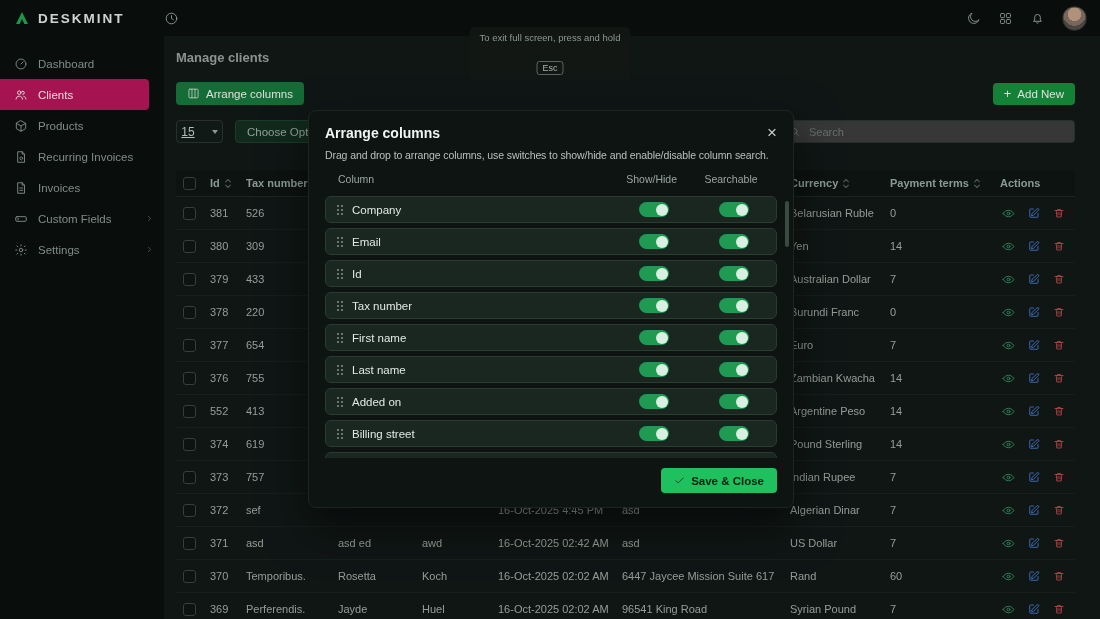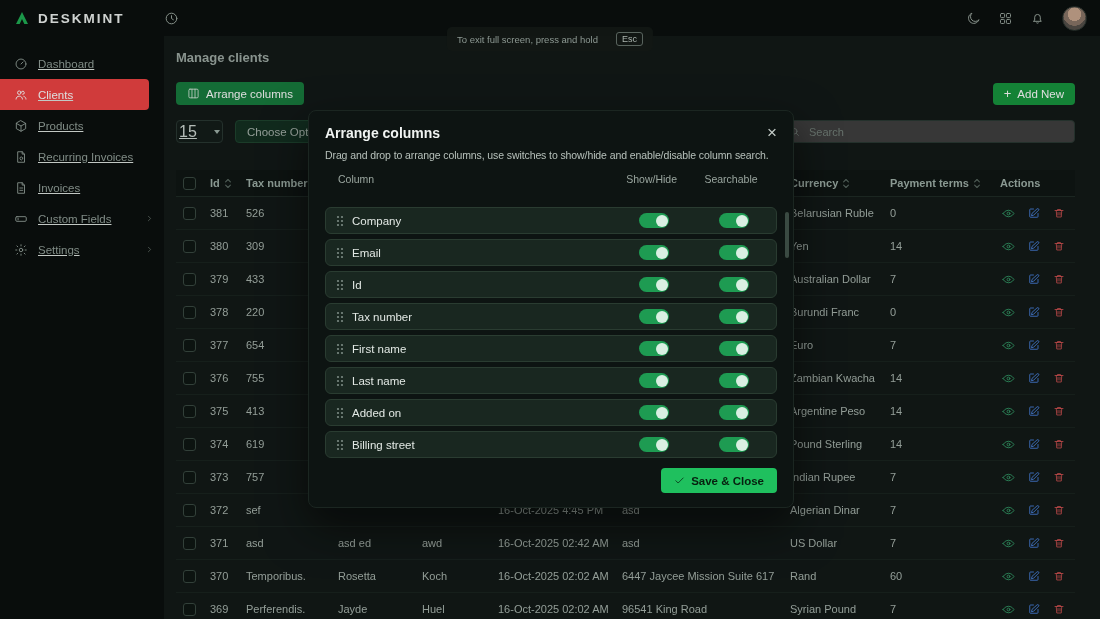--- a/index.html
+++ b/index.html
@@ -19,52 +19,52 @@
   .tb-icon { color:#9aa69f; cursor:pointer; }
   .tb-icon svg { stroke:#9aa69f; }
   .topbar-right { margin-left:auto; display:flex; align-items:center; gap:17px; padding-right:13px; }
   .avatar { width:25px; height:25px; border-radius:50%;
     background: radial-gradient(circle at 50% 32%, #c9a78f 0 34%, #8a7668 35% 58%, #55504a 59% 100%);
     border:1px solid #2a332f; cursor:pointer; }
 
   
   .fs-notice { position:absolute; top:27px; left:50%; transform:translateX(-50%);
     background:rgba(18,24,21,0.88); border-radius:5px; padding:5px 10px;
-    display:flex; align-items:center; gap:18px; font-size:9.5px; color:#8d9993; z-index:30; }
+    display:flex; align-items:center; gap:18px; font-size:9.5px; color:#8d9993; z-index:30;flex-direction:column; }
   .fs-key { border:1px solid #5a655f; border-radius:3px; padding:1px 5px; font-size:9px; color:#aab4ae; }
 
   
-  .sidebar { position:absolute; top:36px; left:0; bottom:0; width:164px; background:#0b100e; padding-top:12px; z-index:2;text-decoration:underline; }
+  .sidebar { position:absolute; top:36px; left:0; bottom:0; width:164px; background:#0b100e; padding-top:12px; z-index:2; }
   .side-item { display:flex; align-items:center; gap:10px; height:31px; padding:0 10px 0 14px;
     color:#93a09a; font-size:11.5px; cursor:pointer; }
   .side-item svg { stroke:#93a09a; flex:none; }
   .side-item .chev { margin-left:auto; }
   .side-item .chev svg { stroke:#7d8a83; }
-  .side-item.active { background:#ef4444; color:#ffffff; border-radius:0 4px 4px 0; margin-right:15px; }
+  .side-item.active { background:#be185d; color:#ffffff; border-radius:0 4px 4px 0; margin-right:15px; }
   .side-item.active svg { stroke:#ffffff; }
 
   
   .main { position:absolute; left:164px; top:36px; right:0; bottom:0; background:#131a18; padding:0 25px 0 12px; }
   .page-title { margin:14px 0 0 0; height:24px; font-size:13px; font-weight:bold; color:#9eaaa4; }
 
   .row-a { display:flex; align-items:center; margin-top:8px; height:23px; }
   .row-b { display:flex; align-items:center; margin-top:15px; height:23px; }
 
   .btn { display:inline-flex; align-items:center; gap:6px; height:23px; padding:0 11px;
     border:none; border-radius:4px; font-size:11.5px; font-family:"Liberation Sans",sans-serif; cursor:pointer; }
   .btn-arrange { background:#187c3e; color:#fff; }
   .btn-arrange svg { stroke:#d9ead f; stroke:#d9eadf; }
   .btn-add { margin-left:auto; background:#17963f; color:#fff; height:22px; }
   .btn-add .plus { font-size:13px; line-height:1; }
   .btn-choose { margin-left:12px; background:#143122; color:#aab6af; border:1px solid #1f4530; }
   .btn-save { background:#1fc05e; color:#07200f; font-weight:bold; height:25px; padding:0 13px; }
   .btn-save svg { stroke:#07200f; }
 
   .select-size { width:47px; height:23px; background:#141d1a; border:1px solid #2a3933; border-radius:4px;
-    display:flex; align-items:center; justify-content:center; gap:17px; font-size:16px; color:#cfd8d3; cursor:pointer;text-decoration:underline; }
+    display:flex; align-items:center; justify-content:center; gap:17px; font-size:12px; color:#cfd8d3; cursor:pointer;text-decoration:underline; }
   .caret-down { width:0; height:0; border-left:3.5px solid transparent; border-right:3.5px solid transparent; border-top:4px solid #9fb0a8; }
 
   .search-box { margin-left:auto; width:295px; height:23px; background:#404040; border:1px solid #2a3933;
     border-radius:4px; display:flex; align-items:center; gap:6px; padding:0 8px; }
   .search-box svg { stroke:#76837c; flex:none; }
   .search-box input { flex:1; background:transparent; border:none; outline:none; color:#cfd8d3;
     font-size:11px; font-family:"Liberation Sans",sans-serif; }
   .search-box input::placeholder { color:#76837c; }
 
   
@@ -80,21 +80,21 @@
   .actions svg { cursor:pointer; flex:none; }
 
   
   .modal { position:absolute; left:308px; top:110px; width:486px; height:398px; background:#0d1412;
     border:1px solid #1b2621; border-radius:8px; z-index:20; display:flex; flex-direction:column;
     box-shadow: 0 0 0 2000px rgba(0,0,0,0.13), 0 18px 45px rgba(0,0,0,0.55); }
   .modal-header { display:flex; align-items:center; justify-content:space-between; padding:13px 16px 8px; }
   .modal-title { font-size:14px; font-weight:bold; color:#f0f4f2; }
   .modal-close { font-size:17px; color:#c4cdc8; cursor:pointer; line-height:1; }
   .modal-desc { padding:0 16px; font-size:10.5px; color:#b6c0ba; letter-spacing:-0.1px; }
-  .modal-cols { display:flex; align-items:center; padding:12px 16px 21px; font-size:10.5px; color:#9aa69f; }
+  .modal-cols { display:flex; align-items:center; padding:12px 16px 10px; font-size:10.5px; color:#9aa69f; }
   .mc-label { flex:1; padding-left:13px; }
   .mc-show { width:64px; text-align:right; margin-right:22px; }
   .mc-search { width:64px; text-align:center; margin-right:14px; }
   .modal-list { flex:1; overflow:hidden; padding:1px 16px 0; position:relative; }
   .mrow { display:flex; align-items:center; height:27px; background:#192720; border:1px solid #2a3c31;
     border-radius:6px; margin-bottom:5px; padding:0 10px; }
   .drag { cursor:grab; flex:none; }
   .mrow-label { flex:1; margin-left:8px; font-size:11.5px; color:#e2e8e4; }
   .toggle-wrap { width:64px; display:flex; justify-content:center; }
   .toggle-wrap.show { margin-right:16px; }
@@ -509,21 +509,21 @@
               <path d="M6.5 7l1 13h9l1-13"></path>
               <path d="M10 11v5M14 11v5"></path>
             </svg>
           </div>
         </div>
 
         <div class="trow">
           <div class="cell cb-cell">
             <span class="cb"></span>
           </div>
-          <div class="cell">375</div>
+          <div class="cell">552</div>
           <div class="cell">413</div>
           <div class="cell"></div>
           <div class="cell"></div>
           <div class="cell"></div>
           <div class="cell"></div>
           <div class="cell">Argentine Peso</div>
           <div class="cell">14</div>
           <div class="cell actions">
             <svg class="icon" width="13" height="13" viewBox="0 0 24 24" stroke="#35a06b">
               <path d="M2 12s3.5-6 10-6 10 6 10 6-3.5 6-10 6S2 12 2 12z"></path>

